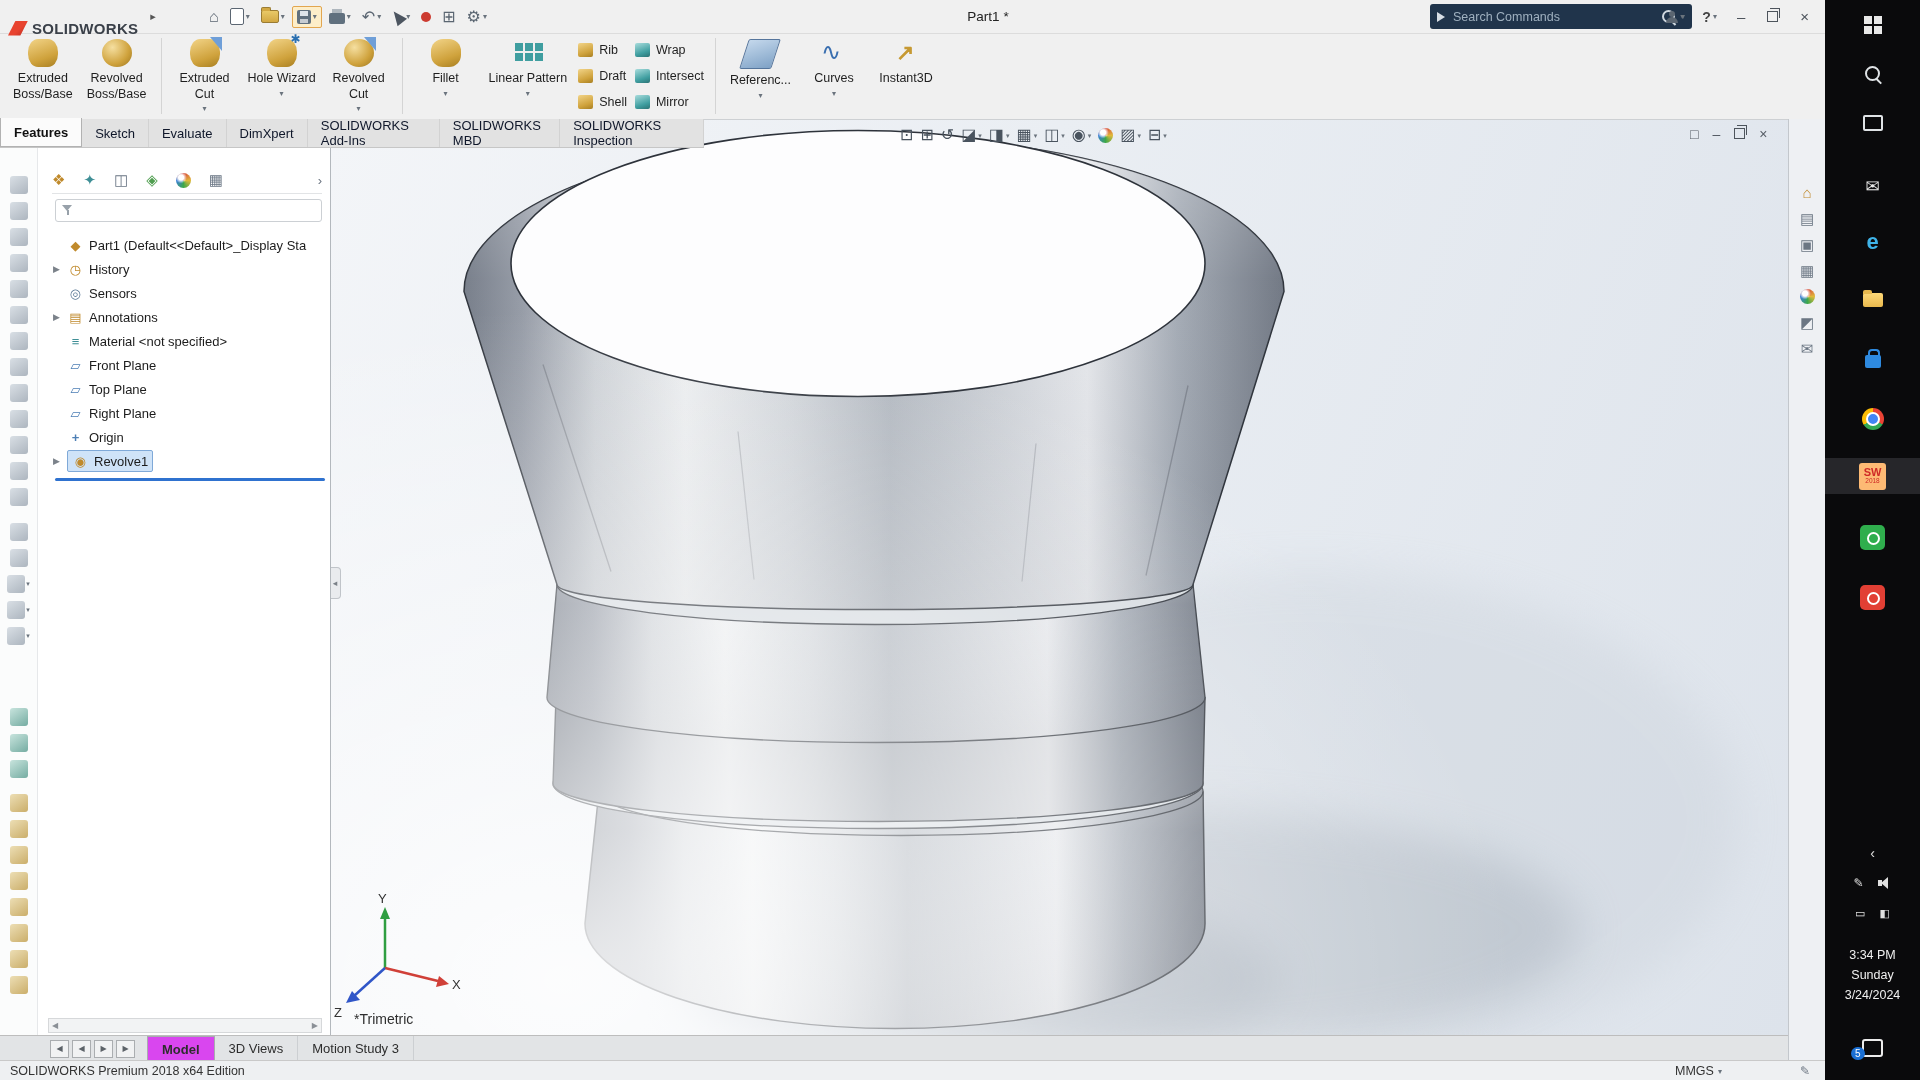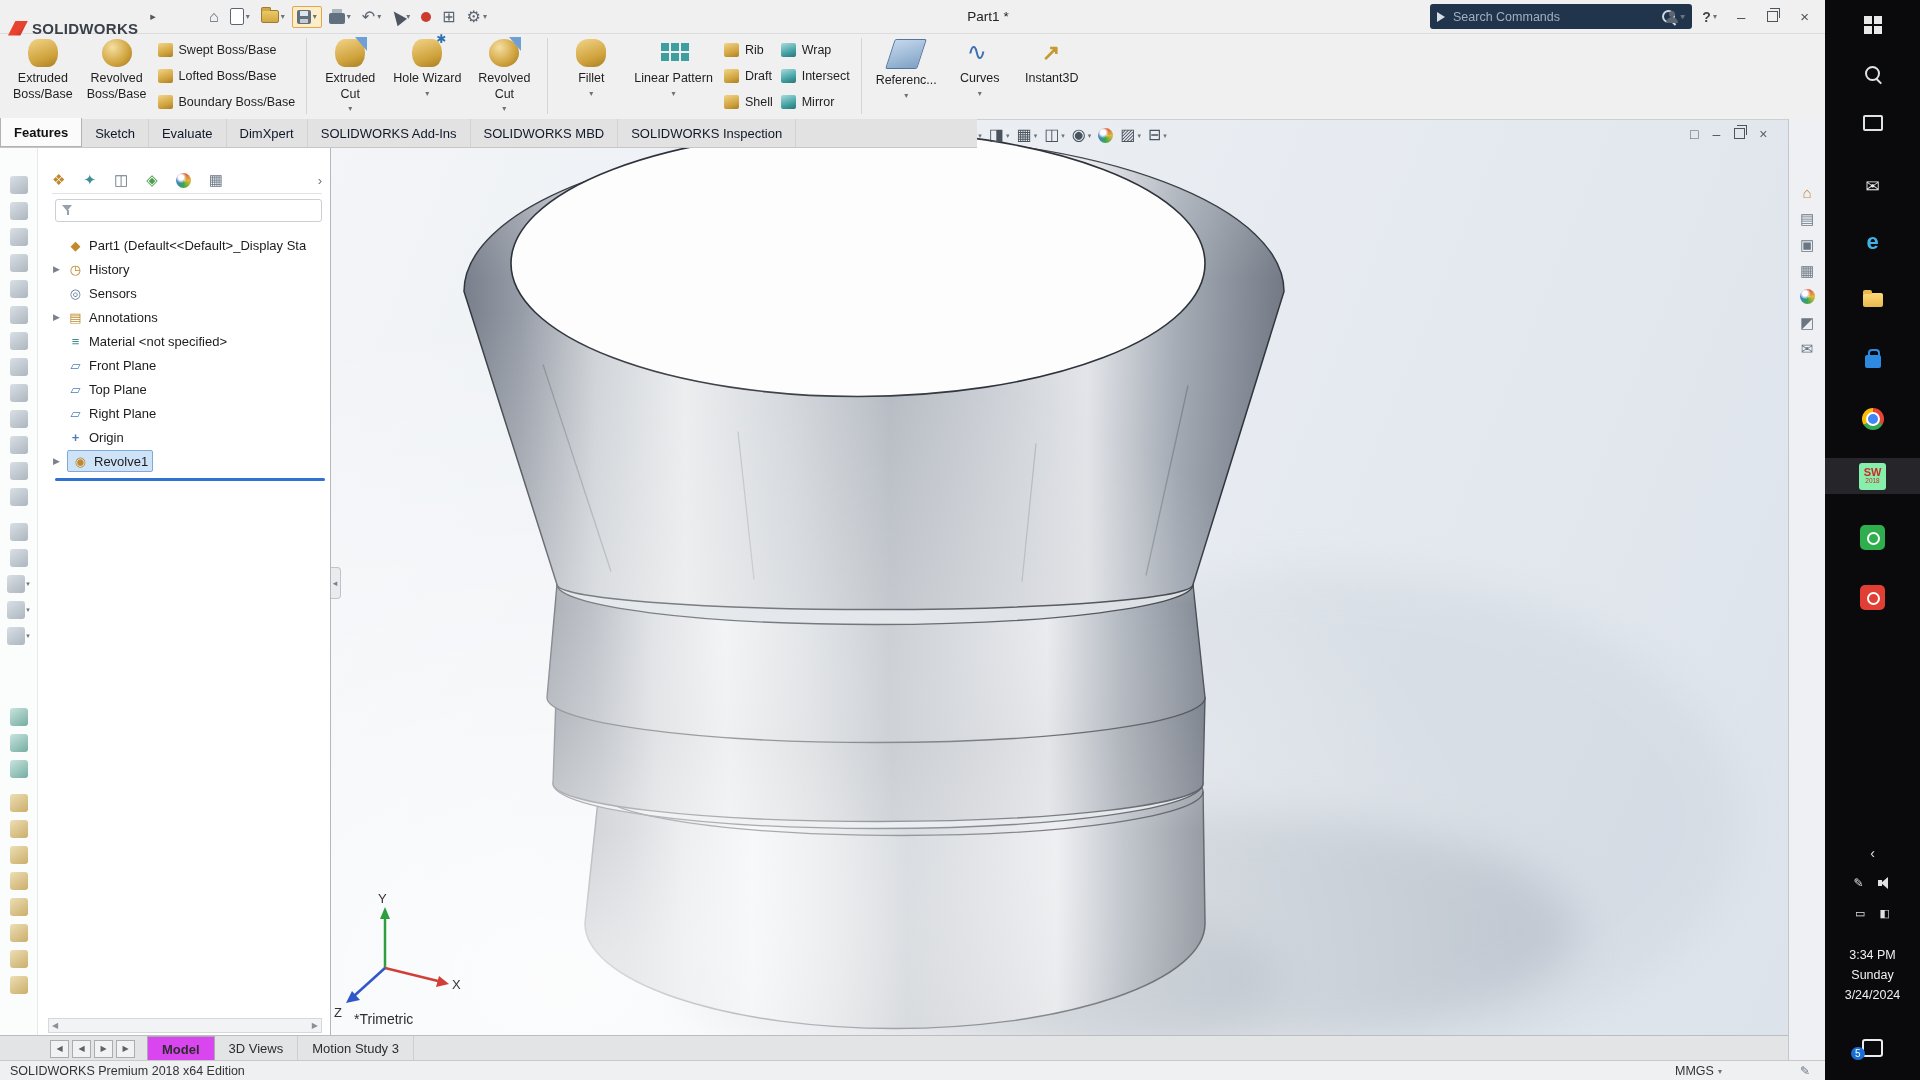--- a/index.html
+++ b/index.html
@@ -70,21 +70,21 @@
   .pat{background:none;}
   .pat::before{content:"";position:absolute;left:2px;top:4px;width:8px;height:8px;background:#3f9ea0;
     box-shadow:10px 0 #3f9ea0,20px 0 #3f9ea0,0 10px #3f9ea0,10px 10px #3f9ea0,20px 10px #3f9ea0;}
   .refp{background:linear-gradient(160deg,#c4d8ec,#7fa2c6);transform:skewX(-18deg);border:1px solid #55759c;border-radius:2px;}
   .crv{background:none;}
   .crv::before{content:"∿";position:absolute;left:2px;top:-2px;font-size:24px;color:#3a6fb0;}
   .i3d{background:none;}
   .i3d::before{content:"↗";position:absolute;left:5px;top:0;font-size:22px;font-weight:bold;color:#c69932;}
 
   
-  .tabstrip{position:absolute;top:119px;left:0;width:977px;height:28px;background:#e2e2e2;
+  .tabstrip{position:absolute;top:119px;left:0;width:704px;height:28px;background:#e2e2e2;
     border-bottom:1px solid #c6c6c6;display:flex;align-items:stretch;z-index:18;}
   .tab{display:flex;align-items:center;padding:0 13px;font-size:13px;color:#0f172a;border-right:1px solid #d2d2d2;}
   .tab.active{background:#fbfbfb;border:1px solid #b2b2b2;border-top:none;margin-top:-1px;font-weight:bold;color:#101010;}
 
   
   .leftpanel{position:absolute;top:147px;left:0;width:330px;height:888px;background:#ffffff;
     border-right:1px solid #b3b8bd;z-index:16;}
   .lstrip{position:absolute;left:0;top:0;bottom:0;width:37px;background:#fbfcfc;border-right:1px solid #e6e8ea;}
   .ltgrp{position:absolute;left:0;width:37px;display:flex;flex-direction:column;align-items:center;}
   .lt{width:18px;height:18px;margin:4px 0;border-radius:3px;background:linear-gradient(145deg,#d3dae1,#9fa9b4);opacity:.85;}
@@ -169,21 +169,21 @@
   .tedge{font-size:22px;font-weight:bold;color:#3fb3e8;line-height:1;}
   .tfolder{width:20px;height:14px;background:linear-gradient(#ffd978,#e9b94e);border-radius:2px;position:relative;}
   .tfolder::before{content:"";position:absolute;top:-3px;left:0;width:9px;height:4px;background:#e9b94e;border-radius:2px 2px 0 0;}
   .tstore{width:16px;height:13px;background:#2e8ae0;border-radius:2px;position:relative;margin-top:5px;}
   .tstore::before{content:"";position:absolute;top:-6px;left:3px;width:8px;height:5px;border:2px solid #2e8ae0;
     border-bottom:none;border-radius:4px 4px 0 0;}
   .tchrome{width:22px;height:22px;border-radius:50%;position:relative;
     background:conic-gradient(#ea4335 0 33%,#34a853 0 66%,#fbbc05 0 100%);}
   .tchrome::after{content:"";position:absolute;left:4px;top:4px;width:10px;height:10px;border-radius:50%;
     background:#4285f4;border:2px solid #fff;}
-  .tsw{width:27px;height:27px;background:#86efac;border-radius:3px;display:flex;flex-direction:column;
+  .tsw{width:27px;height:27px;background:#fdba74;border-radius:3px;display:flex;flex-direction:column;
     align-items:center;justify-content:center;line-height:1;}
   .tsw .swt{color:#cf2a27;font-weight:bold;font-size:11px;}
   .tsw .swy{color:#cf2a27;font-size:6.5px;}
   .tgreen{width:25px;height:25px;border-radius:5px;background:#2fae4d;position:relative;}
   .tred{width:25px;height:25px;border-radius:5px;background:#e23f34;position:relative;}
   .tgreen::after,.tred::after{content:"";position:absolute;left:7px;top:7px;width:9px;height:9px;
     border:2px solid #fff;border-radius:50%;}
   .traytxt{color:#e0e0e0;font-size:14px;line-height:1;}
   .spk{position:relative;width:14px;height:12px;}
   .spk::before{content:"";position:absolute;left:0;top:3px;width:4px;height:6px;background:#e0e0e0;}
@@ -273,34 +273,20 @@
           <span>Extruded</span>
           <span>Boss/Base</span>
         </span>
     </div>
     <div class="rbig">
       <span class="ric rev"></span>
       <span class="rlbl">
           <span>Revolved</span>
           <span>Boss/Base</span>
         </span>
-    </div>
-    <div class="rcol">
-      <div class="rsm">
-          <span class="ricS gold"></span>
-          <span>Swept Boss/Base</span>
-        </div>
-      <div class="rsm">
-          <span class="ricS gold"></span>
-          <span>Lofted Boss/Base</span>
-        </div>
-      <div class="rsm">
-          <span class="ricS gold"></span>
-          <span>Boundary Boss/Base</span>
-        </div>
     </div>
     <div class="sep"></div>
     <div class="rbig">
       <span class="ric gold cyl cut"></span>
       <span class="rlbl">
           <span>Extruded</span>
           <span>Cut</span>
         </span>
       <span class="car">▾</span>
     </div>

